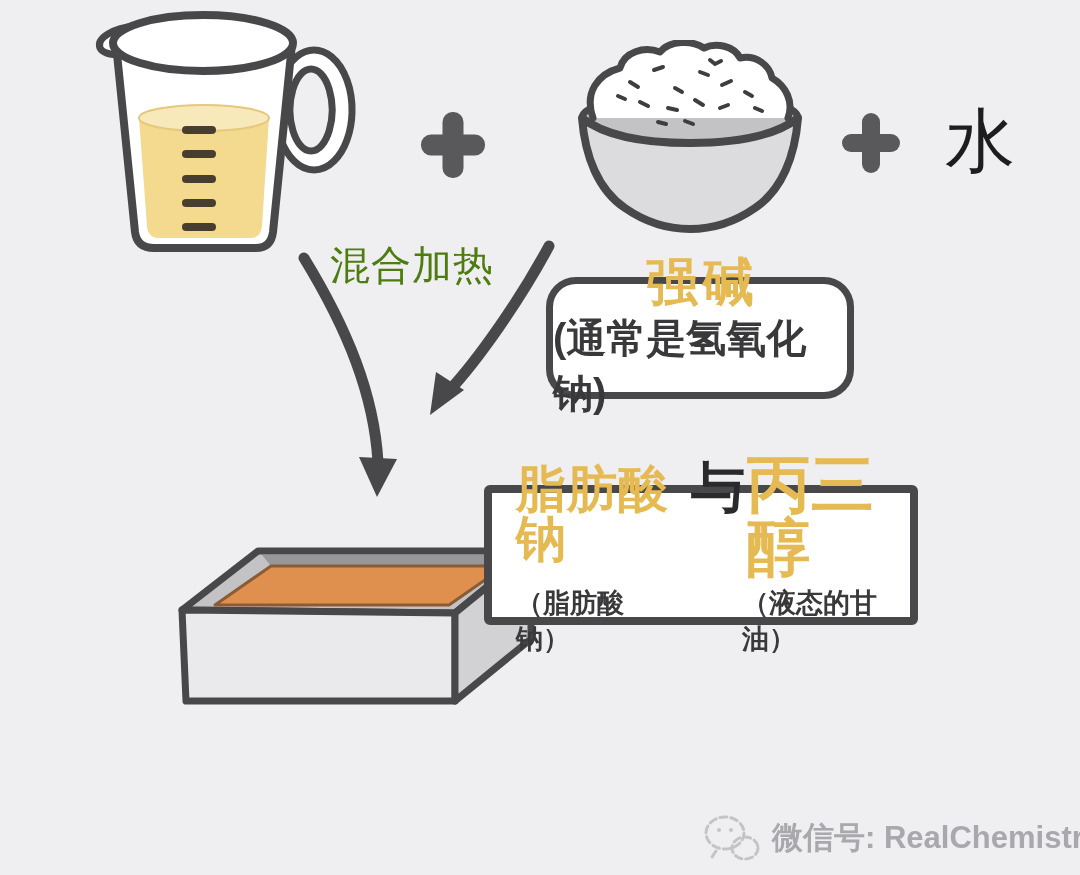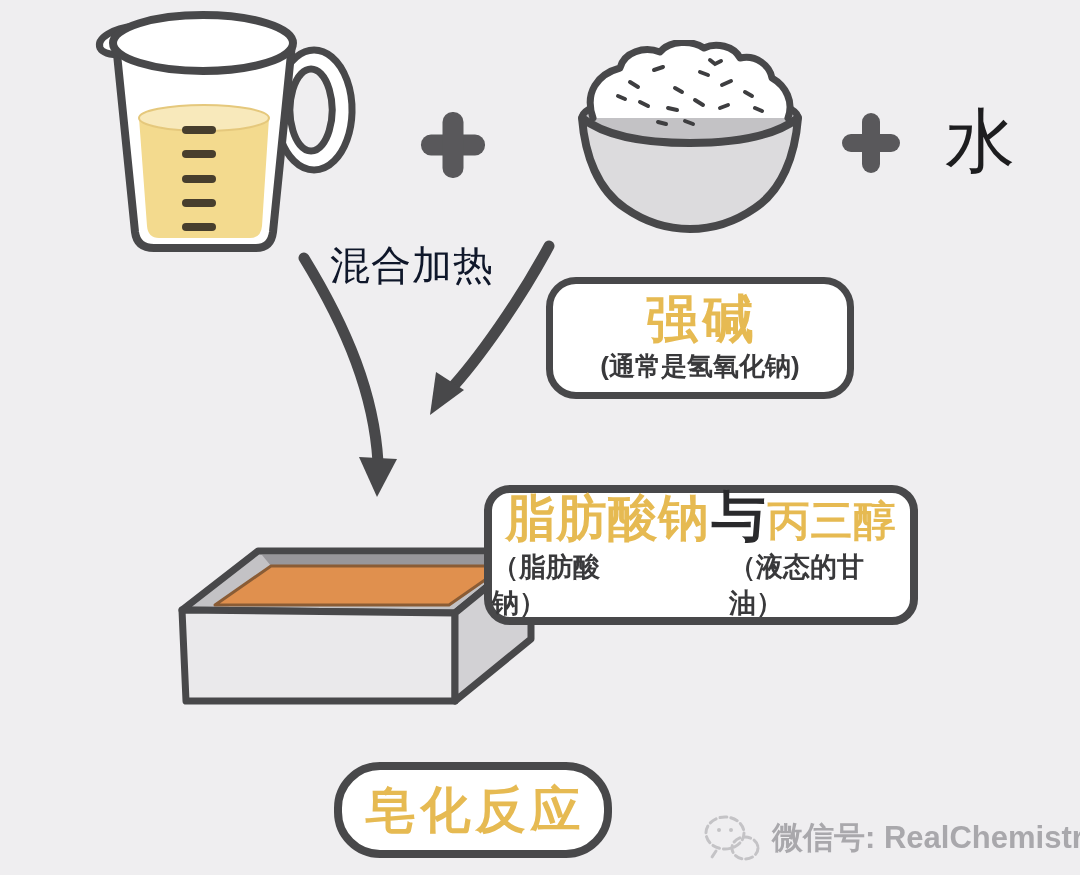--- a/index.html
+++ b/index.html
@@ -80,62 +80,59 @@
     <path d="M12,78 C15,116 28,150 55,168 C78,184 100,189 120,189 C140,189 162,184 185,168 C212,150 225,116 228,78 C205,96 166,103 120,103 C74,103 35,96 12,78 Z" style="fill:var(--bowl_gray,#dcdbdd)" class="ol" stroke-width="8"></path>
   </svg>
 
   <div class="plus small" style="left:842px; top:113px; width:58px; height:60px;">
       <span class="h"></span>
       <span class="v"></span>
     </div>
 
   <div class="abs" style="left:935px; top:100px; width:90px; height:84px; display:flex; align-items:center; justify-content:center; font-size:70px; font-weight:500; color:#1d1d1f;">水</div>
 
-  <div class="abs" style="left:330px; top:238px; width:180px; font-size:40px; font-weight:500; color:#0f172a; letter-spacing:1px; white-space:nowrap;">混合加热</div>
+  <div class="abs" style="left:330px; top:238px; width:180px; font-size:40px; font-weight:500; color:#4d7c0f; letter-spacing:1px; white-space:nowrap;">混合加热</div>
 
   <svg class="abs" style="left:0; top:0;" width="1080" height="875" viewBox="0 0 1080 875">
     <g>
       <path d="M304,258 C348,330 374,395 378,462" fill="none" class="ol" stroke-width="11"></path>
       <path d="M377,497 L359,457 L397,459 Z" style="fill:var(--outline,#48484a)"></path>
     </g>
     <g>
       <path d="M549,246 C520,300 478,360 448,392" fill="none" class="ol" stroke-width="11"></path>
       <path d="M430,415 L436,372 L464,390 Z" style="fill:var(--outline,#48484a)"></path>
     </g>
   </svg>
 
 
   <div class="tag" style="left:546px; top:277px; width:308px; height:122px; border-radius:30px;">
     <span class="gold" style="font-size:52px; letter-spacing:4px; line-height:1.05; margin-left:4px;">强碱</span>
-    <span class="darknote" style="font-size:26px; margin-top:2px;">(通常是氢氧化钠)</span>
+    <span class="darknote" style="font-size:40px; margin-top:2px;">(通常是氢氧化钠)</span>
   </div>
 
   <svg class="abs" style="left:165px; top:535px;" width="380" height="180" viewBox="0 0 380 180">
     <path d="M17,75 L93,16 L366,16 L290,78 Z" style="fill:var(--rim_gray,#c3c2c5)" class="ol" stroke-width="7"></path>
     <path d="M97,20 L362,20 L346,31 L106,31 Z" fill="#98979b" stroke="none"></path>
     <path d="M50,70 L106,31 L340,31 L284,70 Z" style="fill:var(--soap_orange,#e0904e)" stroke="#8a5c35" stroke-width="3" stroke-linejoin="round"></path>
     <path d="M17,75 L290,78 L290,166 L21,166 Z" style="fill:var(--box_front,#eae9eb)" class="ol" stroke-width="7"></path>
     <path d="M290,78 L366,16 L366,104 L290,166 Z" style="fill:var(--box_side,#d2d1d4)" class="ol" stroke-width="7"></path>
   </svg>
 
-  <div class="tag" style="left:484px; top:485px; width:434px; height:140px; border-radius:26px; border-width:8px; gap:6px; z-index:3;">
+  <div class="tag" style="left:484px; top:485px; width:434px; height:140px; border-radius:6px; border-width:8px; gap:6px; z-index:3;padding-left:24px;">
     <div style="display:flex; align-items:baseline; justify-content:center; line-height:1;">
       <span class="gold" style="font-size:50px; letter-spacing:1px;">脂肪酸钠</span>
       <span style="font-size:54px; font-weight:bold; color:#2a2a2c; margin:0 2px;">与</span>
-      <span class="gold" style="font-size:42px; letter-spacing:1px;">丙三醇</span>
+      <span class="gold" style="font-size:63px; letter-spacing:1px;">丙三醇</span>
     </div>
     <div style="display:flex; justify-content:center; gap:34px;">
       <span class="darknote" style="font-size:27px;">（脂肪酸钠）</span>
       <span class="darknote" style="font-size:27px;margin-left:48px;">（液态的甘油）</span>
     </div>
   </div>
 
-  <div class="tag" style="left:334px; top:762px; width:278px; height:96px; border-radius:46px; border-width:8px;">
-    <span class="gold" style="font-size:50px; letter-spacing:5px; margin-left:5px;">皂化反应</span>
-  </div>
 
   <div class="abs watermark" style="left:698px; top:810px; height:56px;">
     <svg width="66" height="54" viewBox="0 0 66 54">
       <g stroke="#c4c3c6" stroke-width="3" fill="none" stroke-dasharray="7 4" stroke-linecap="round">
         <ellipse cx="27" cy="22" rx="19" ry="16"></ellipse>
         <ellipse cx="47" cy="37" rx="13" ry="11"></ellipse>
         <path d="M18,40 l-4,6"></path>
       </g>
       <g fill="#c4c3c6">
         <circle cx="21" cy="19" r="2"></circle>

